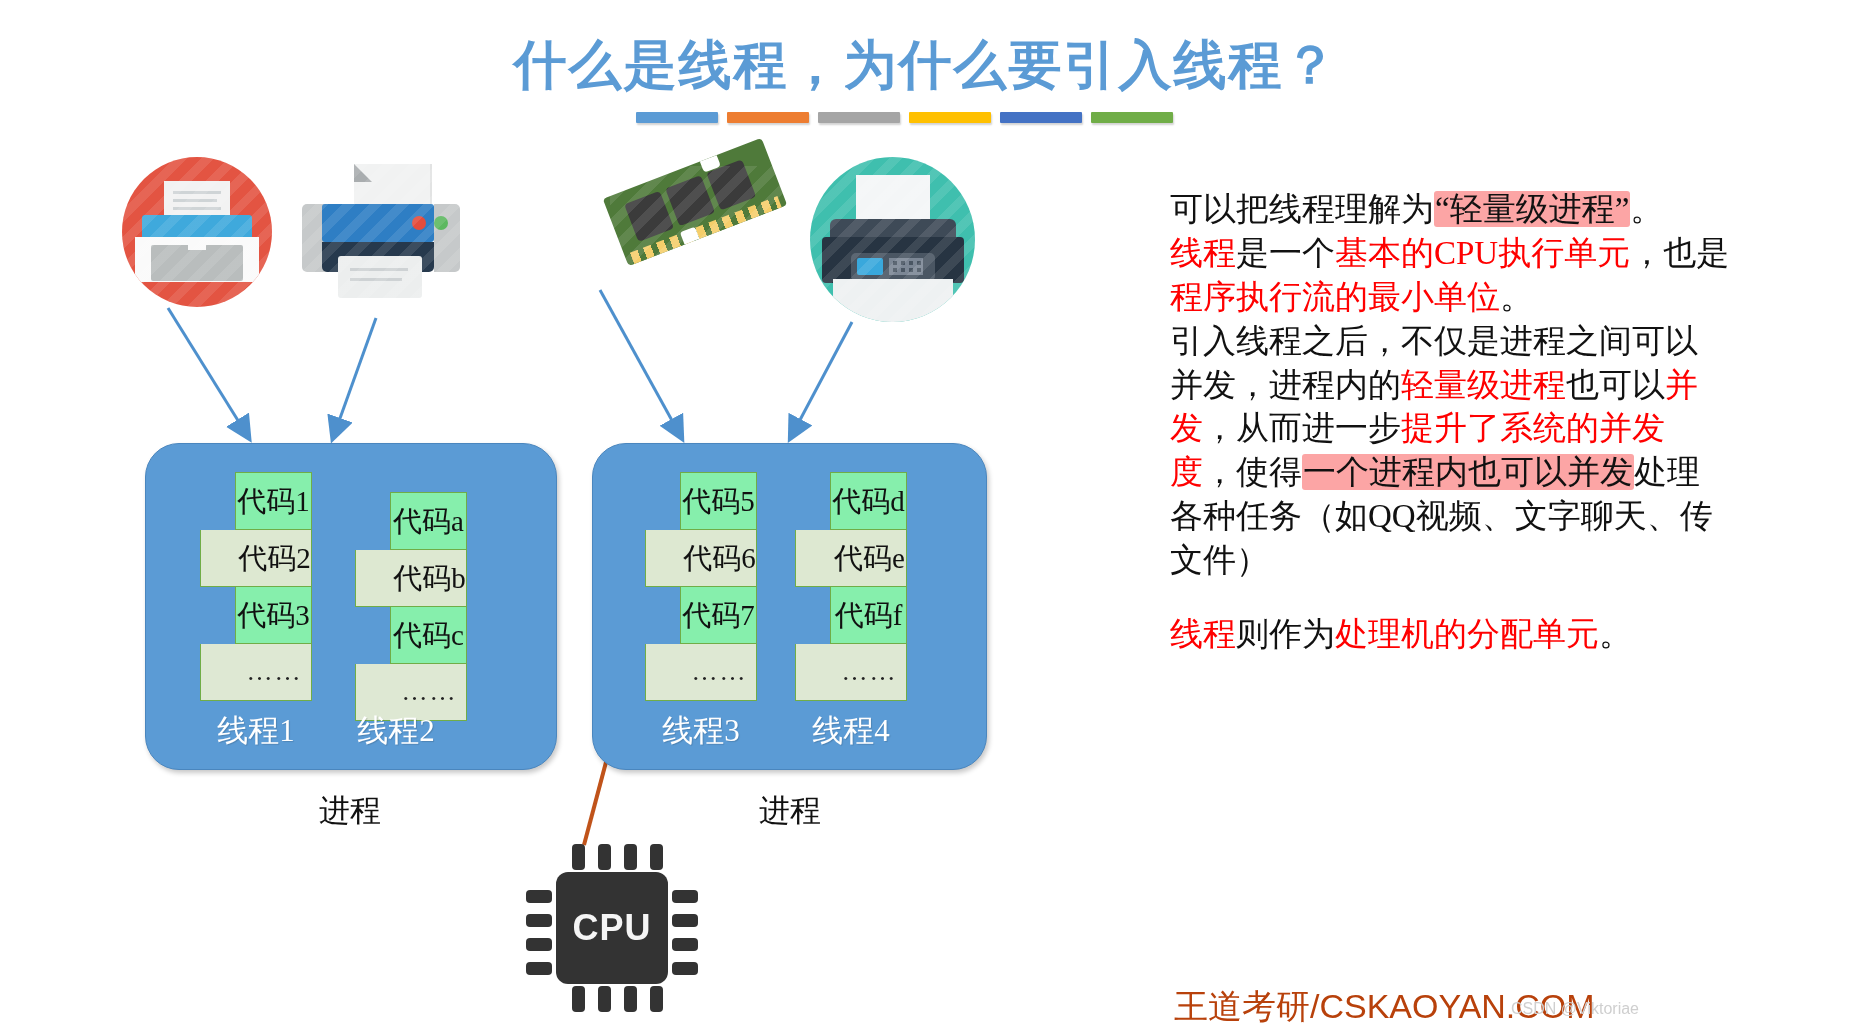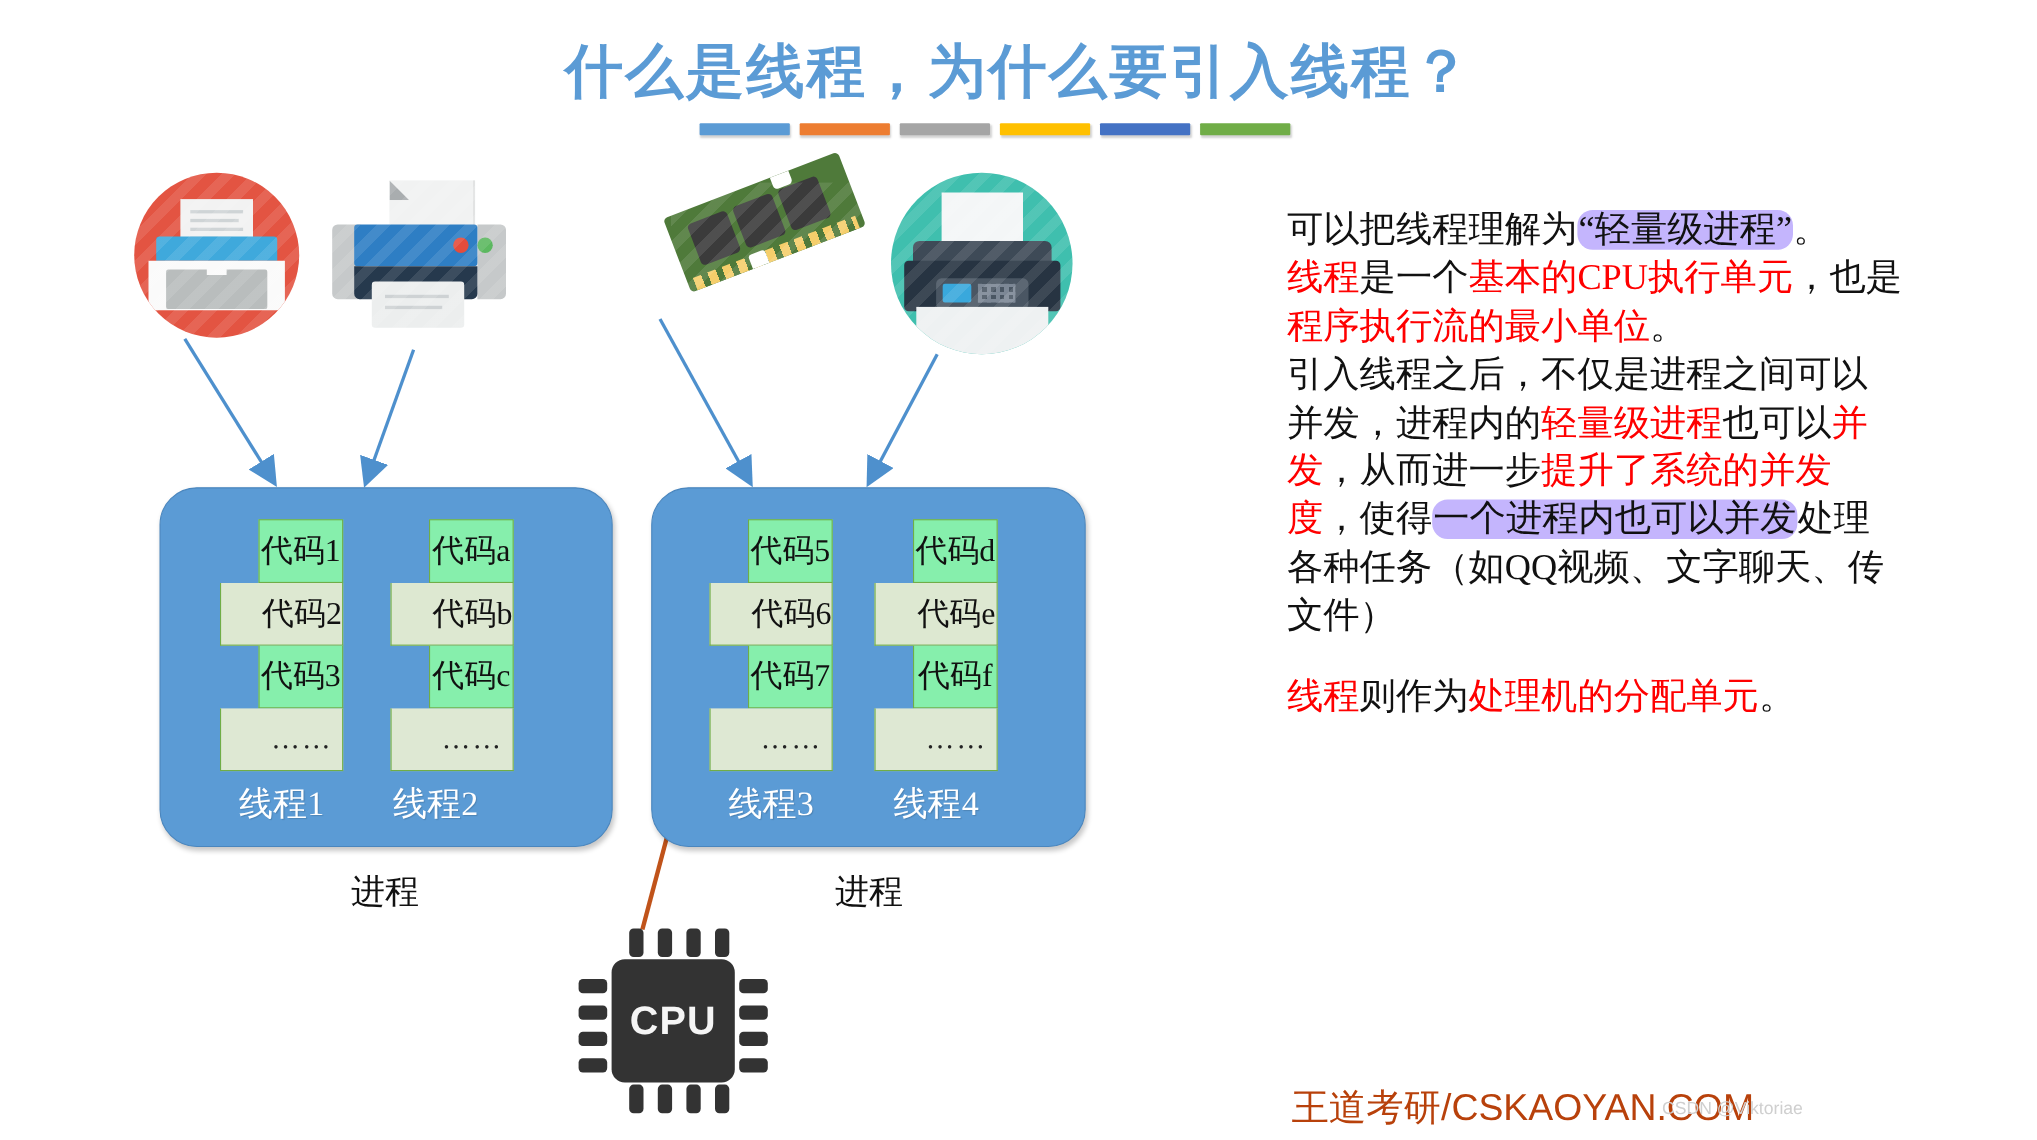--- a/index.html
+++ b/index.html
@@ -135,21 +135,21 @@
   
   .notes{
     position:absolute;left:1170px;top:188px;width:560px;
     font-size:33px;line-height:1.33;
     color:#111;
     font-family:"Liberation Serif","DejaVu Serif",serif;
   }
   .notes p{margin:0;}
   .notes .gap{height:30px;}
   .red{color:#FF0000;}
-  .hl{background:#c4b5fd;border-radius:14px;padding:0 1px;box-decoration-break:clone;-webkit-box-decoration-break:clone;}
+  .hl{background:#fca5a5;border-radius:3px;padding:0 1px;box-decoration-break:clone;-webkit-box-decoration-break:clone;}
 
   
   .footer{
     position:absolute;left:1174px;top:984px;
     color:#B8410B;font-size:34px;
     font-family:"Liberation Sans","DejaVu Sans",sans-serif;
     white-space:nowrap;
   }
   .csdn{
     position:absolute;left:1494px;top:1000px;
@@ -254,21 +254,21 @@
   <div class="process" id="process-1" style="left:592px;top:443px;width:393px;height:325px;"></div>
 
   <div id="threads-layer">
       <div class="thread-col" style="left: 200px; top: 472px;">
         <div class="code-cell odd">代码1</div>
         <div class="code-cell even">代码2</div>
         <div class="code-cell odd">代码3</div>
         <div class="code-cell even dots">……</div>
       </div>
       <div class="thread-label" style="left: 200px; top: 710px;">线程1</div>
-      <div class="thread-col" style="left: 355px; top: 472px;">
+      <div class="thread-col" style="left: 355px; top: 492px;">
         <div class="code-cell odd">代码a</div>
         <div class="code-cell even">代码b</div>
         <div class="code-cell odd">代码c</div>
         <div class="code-cell even dots">……</div>
       </div>
       <div class="thread-label" style="left: 340px; top: 710px;">线程2</div>
       <div class="thread-col" style="left: 645px; top: 472px;">
         <div class="code-cell odd">代码5</div>
         <div class="code-cell even">代码6</div>
         <div class="code-cell odd">代码7</div>

